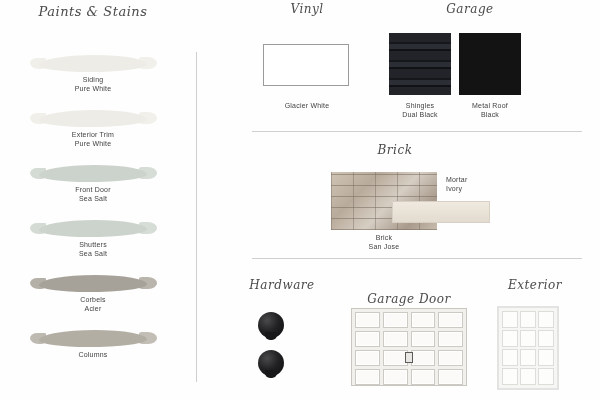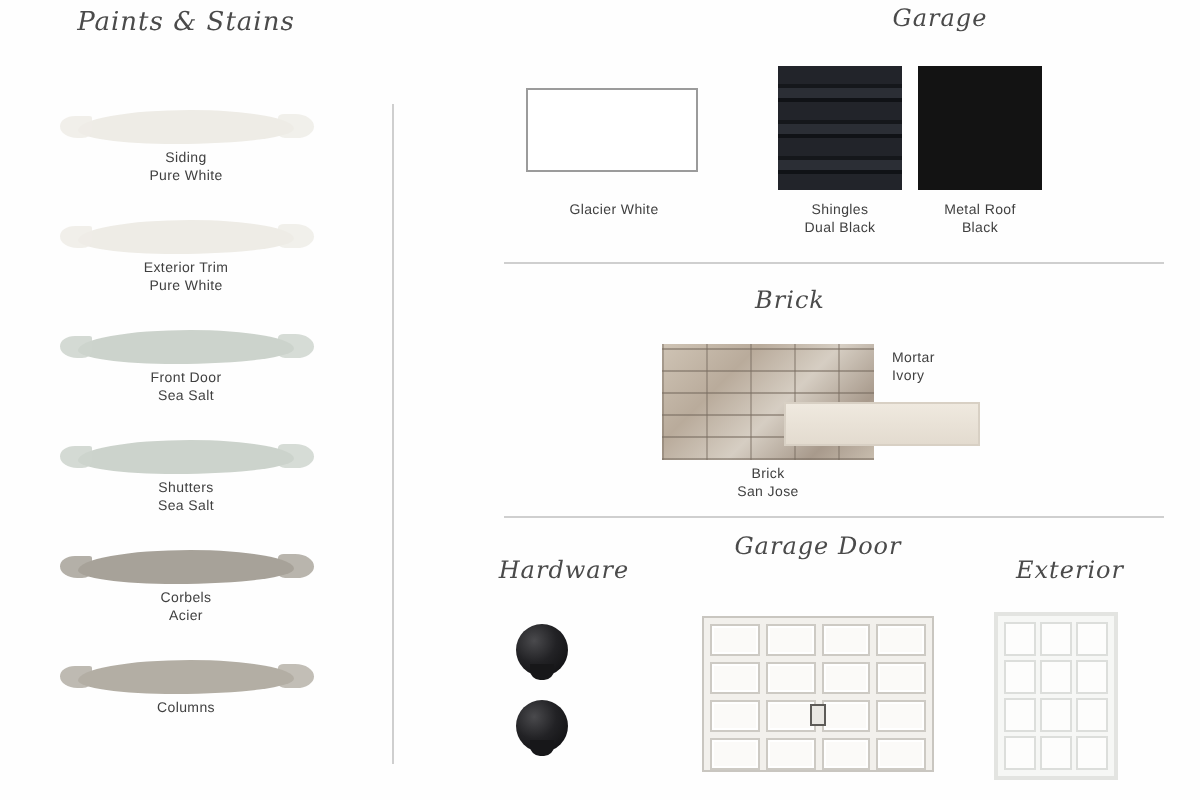--- a/index.html
+++ b/index.html
@@ -171,21 +171,21 @@
     background: #171719;
   }
   #knob-2 { left: 258px; top: 350px; width: 26px; height: 26px; }
   #knob-2-stem {
     position: absolute; left: 265px; top: 370px;
     width: 12px; height: 8px; border-radius: 0 0 5px 5px;
     background: #171719;
   }
 
   
-  #garage-title { position: absolute; left: 344px; top: 266px; width: 130px; font-size: 12px; }
+  #garage-title { position: absolute; left: 344px; top: 292px; width: 130px; font-size: 12px; }
   #garage-chip {
     position: absolute;
     left: 351px; top: 308px;
     width: 116px; height: 78px;
     background: #f2f0ec;
     border: 1px solid #c9c6c0;
     padding: 3px;
   }
   .garage-row {
     height: 16px;
@@ -266,20 +266,21 @@
     </div>
 
     <div class="swatch-block" style="top:330px;">
       <div class="brush" style="background:#b3aea4;"></div>
       <div class="caption swatch-caption">Columns</div>
     </div>
   </div>
 
   <div id="vertical-divider"></div>
 
+  <div id="vinyl-title" class="script-title">Vinyl</div>
   <div id="vinyl-chip"></div>
   <div id="vinyl-caption" class="caption">Glacier White</div>
 
   <div id="roofing-title" class="script-title">Garage</div>
   <div id="shingle-chip"></div>
   <div id="metal-chip"></div>
   <div id="shingle-caption" class="caption">
     <div>Shingles</div>
     <div>Dual Black</div>
   </div>

